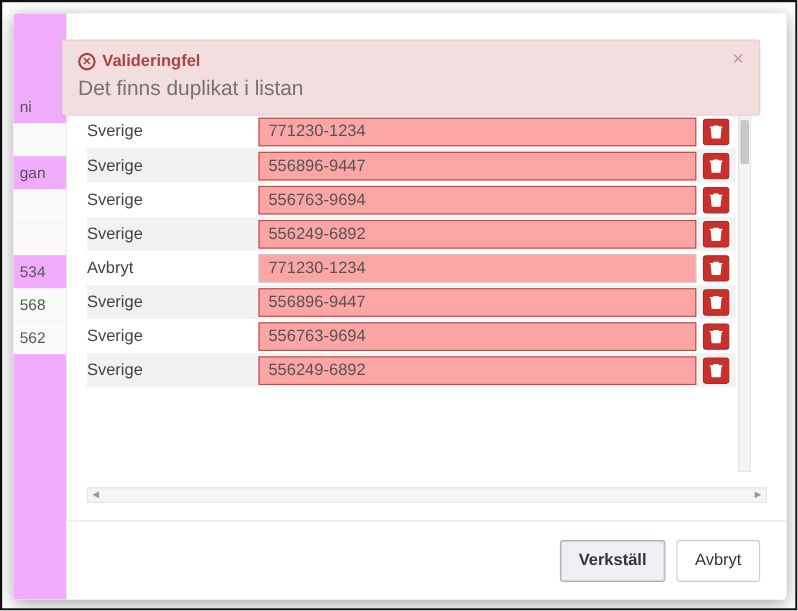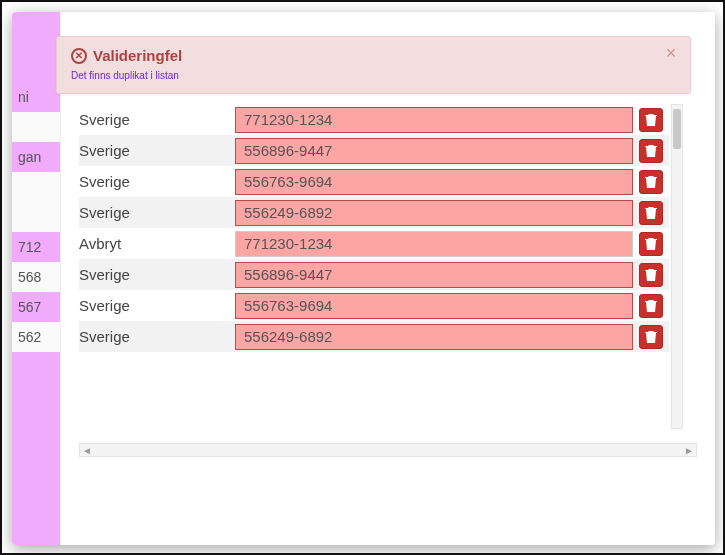--- a/index.html
+++ b/index.html
@@ -48,21 +48,21 @@
     top: 24px; left: 44px; right: 24px;
     background: #f2dede;
     border: 1px solid #ebccd1;
     border-radius: 3px;
     padding: 10px 36px 12px 14px;
     color: #a94442;
     z-index: 10;
     box-shadow: 0 1px 3px rgba(0,0,0,0.05);
   }
   .alert .title { font-weight: 600; font-size: 15px; display: flex; align-items: center; gap: 6px; }
-  .alert .subtitle { font-size: 10px; margin-top: 6px; color: #6d28d9; }
+  .alert .subtitle { font-size: 19px; margin-top: 6px; color: #737373; }
   .alert .close {
     position: absolute; right: 10px; top: 8px;
     width: 18px; height: 18px; line-height: 16px;
     text-align: center; color: #c49a99; font-size: 18px;
     cursor: pointer;
   }
   .ico-circle-x {
     display: inline-flex; width: 16px; height: 16px; border-radius: 50%;
     border: 2px solid #a94442; align-items: center; justify-content: center;
     font-size: 10px; font-weight: 700; color: #a94442;
@@ -186,23 +186,22 @@
 
 <div class="frame">
   <div class="screenshot">
 
     <div class="bg-table" id="bg-rows">
         <div class="bg-row">ni</div>
         <div class="bg-row alt"></div>
         <div class="bg-row">gan</div>
         <div class="bg-row alt"></div>
         <div class="bg-row alt"></div>
-        <div class="bg-row">712</div>
+        <div class="bg-row">534</div>
         <div class="bg-row alt">568</div>
-        <div class="bg-row">567</div>
         <div class="bg-row alt">562</div>
       </div>
 
     <div class="modal">
 
       <div class="modal-body">
         <div class="scroll-wrap">
           <div class="rows" id="rows">
               <div class="row">
                 <div class="country">Sverige</div>
@@ -280,20 +279,24 @@
           <div class="vscroll">
             <div class="thumb"></div>
           </div>
         </div>
         <div class="hscroll">
           <span class="arrow left">◄</span>
           <span class="arrow right">►</span>
         </div>
       </div>
 
+      <div class="modal-footer">
+        <button class="btn btn-primary">Verkställ</button>
+        <button class="btn btn-default">Avbryt</button>
+      </div>
 
     </div>
 
     <div class="alert">
       <div class="title">
         <span class="ico-circle-x">✕</span>
         <span>Valideringfel</span>
       </div>
       <div class="subtitle">Det finns duplikat i listan</div>
       <div class="close">×</div>

